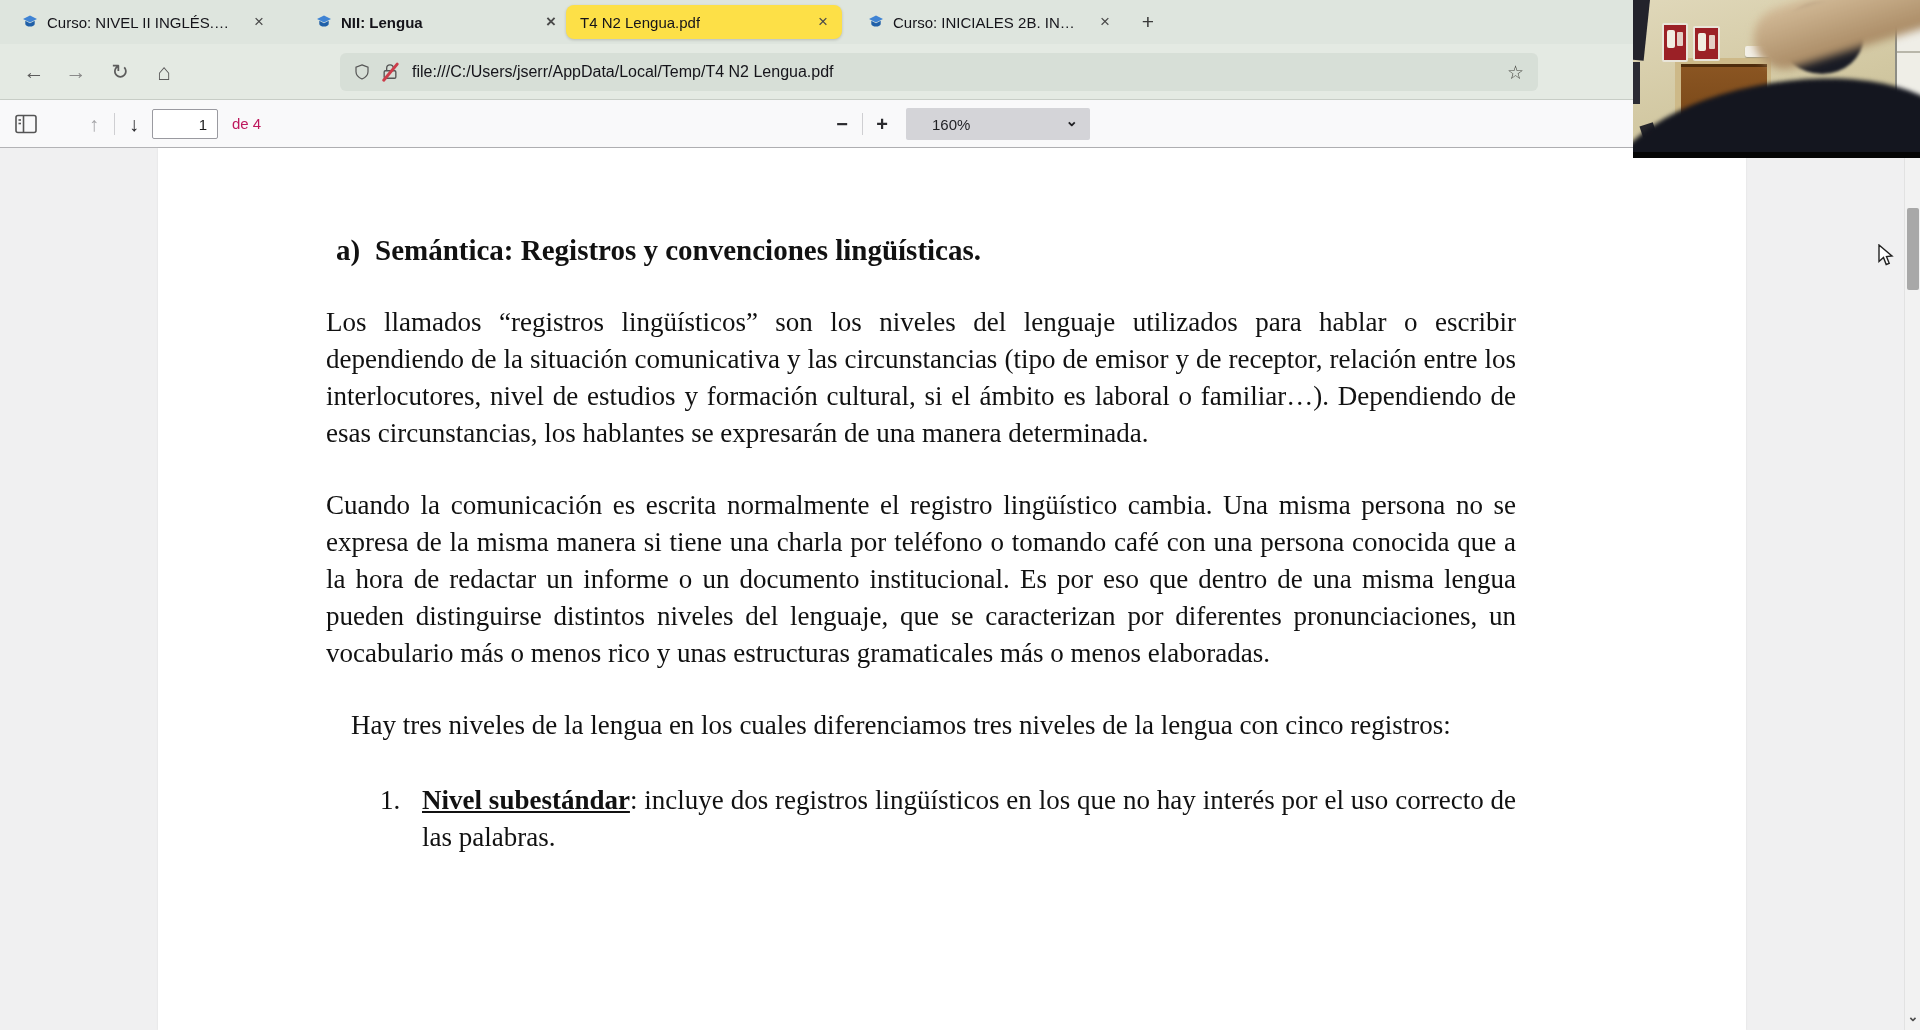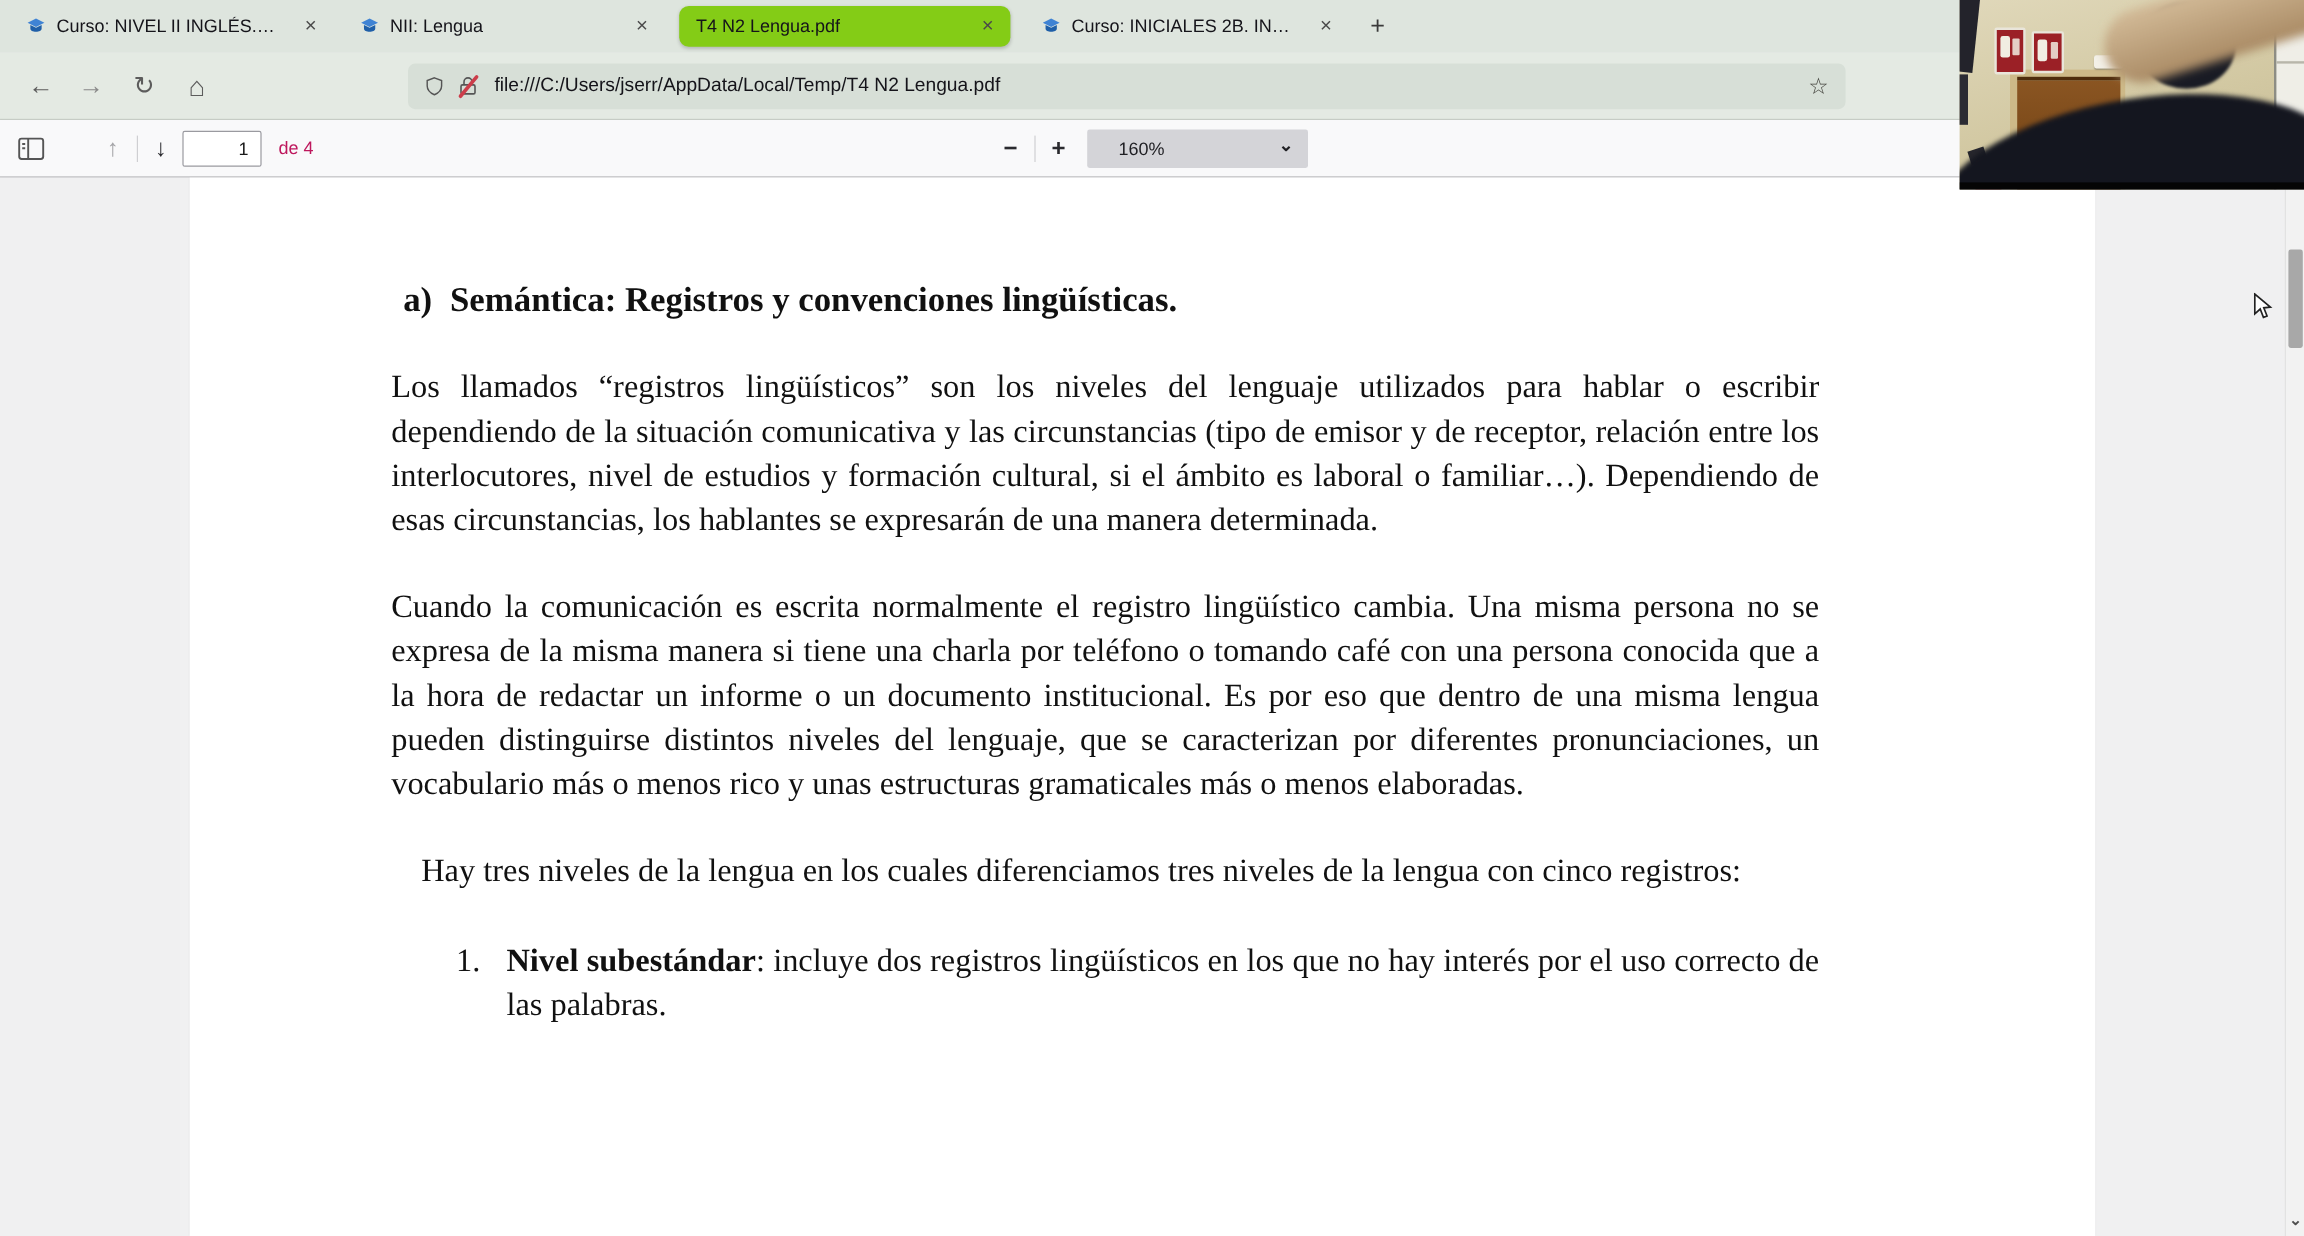--- a/index.html
+++ b/index.html
@@ -2,21 +2,21 @@
 <html><head>
 <meta charset="utf-8">
 <style>
   * { margin:0; padding:0; box-sizing:border-box; }
   html,body { width:1920px; height:1030px; overflow:hidden; font-family:"Liberation Sans", sans-serif; }
   #screen { position:relative; width:1920px; height:1030px; background:#f0f0f1; overflow:hidden; }
 
   
   #tabbar { position:absolute; left:0; top:0; width:1920px; height:44px; background:#dee5de; }
   .tab { position:absolute; top:5px; height:34px; border-radius:8px; display:flex; align-items:center; padding:0 34px 0 12px; cursor:default; }
-  .tab.active { background:#84cc16; box-shadow:0 1px 3px rgba(0,0,0,.18); }
+  .tab.active { background:#fde047; box-shadow:0 1px 3px rgba(0,0,0,.18); }
   .tab-label { font-size:15px; color:#15141a; white-space:nowrap; overflow:hidden; text-overflow:ellipsis; max-width:185px; margin-left:9px; }
   .tab-close { position:absolute; right:9px; top:7px; width:20px; height:20px; text-align:center; line-height:19px; font-size:17px; color:#4a4a4a; border-radius:4px; }
   .favicon { width:16px; height:16px; flex:0 0 16px; }
   #newtab { position:absolute; left:1134px; top:8px; width:28px; height:28px; font-size:21px; color:#3a3a3a; text-align:center; line-height:27px; border-radius:6px; }
 
   
   #navbar { position:absolute; left:0; top:44px; width:1920px; height:56px; background:#e4eae3; border-bottom:1px solid #c9cfc8; }
   .navbtn { position:absolute; top:10px; width:36px; height:36px; border-radius:6px; text-align:center; color:#5c5c5c; }
   .navbtn .g { font-size:21px; line-height:36px; }
   #urlbar { position:absolute; left:340px; top:9px; width:1198px; height:38px; background:#d7dfd7; border-radius:6px; display:flex; align-items:center; }
@@ -42,21 +42,21 @@
   #page { position:absolute; left:158px; top:0; width:1588px; height:882px; background:#ffffff; box-shadow:0 0 2px rgba(0,0,0,.08); }
   #doc { position:absolute; left:168px; top:84px; width:1190px; font-family:"Liberation Serif","DejaVu Serif",serif; color:#111; }
   #doc-heading { display:flex; font-weight:bold; font-size:29px; line-height:36px; margin-bottom:36px; }
   #doc-heading .hm { width:49px; padding-left:10px; flex:0 0 49px; }
   .para { font-size:27px; line-height:37px; text-align:justify; margin-bottom:35px; }
   .para:last-of-type { margin-bottom:0;margin-left:25px; }
   #list1 { display:flex; font-size:27px; line-height:37px; margin-top:38px; }
   #list1 .ln { flex:0 0 44px; padding-left:2px; }
   #list1 .lspace { flex:0 0 52px; }
   #list1 .ltext { width:1094px; text-align:justify; }
-  #list1 .ltext b { font-weight:bold; }
+  #list1 .ltext b { font-weight:bold;text-decoration:underline; }
 
   
   #scrollbar { position:absolute; right:0; top:100px; width:16px; height:930px; background:#f2f2f2; border-left:1px solid #e2e2e2; z-index:5; }
   #scrollthumb { position:absolute; left:2px; top:108px; width:12px; height:82px; background:#a8a8a8; border-radius:2px; }
   #scrolldown { position:absolute; left:0; bottom:6px; width:16px; text-align:center; font-size:13px; font-weight:bold; color:#4d4d4d; }
 
   
   #webcam { position:absolute; left:1633px; top:0; width:287px; height:158px; overflow:hidden; z-index:50; background:linear-gradient(165deg,#e0d8ba 0%,#d2c8a2 55%,#c4ba94 100%); }
   .wc { position:absolute; }
   #wc-tiles { left:262px; top:0; width:25px; height:158px; background:#efeee7; border-left:2px solid #8d8d84; }
@@ -90,21 +90,21 @@
 
   <div id="tabbar">
     <div class="tab" style="left:10px;width:268px;">
       <svg class="favicon" viewBox="0 0 16 16">
           <path d="M8 1.5 15 5 8 8.5 1 5Z" fill="#3f83d4"></path>
           <path d="M3.3 6.8v3.1c0 1.4 2.1 2.6 4.7 2.6s4.7-1.2 4.7-2.6V6.8L8 9.2Z" fill="#1f5fa8"></path>
         </svg>
       <span class="tab-label">Curso: NIVEL II INGLÉS.JAVIER</span>
       <span class="tab-close">×</span>
     </div>
-    <div class="tab" style="left:288px;width:266px;">
+    <div class="tab" style="left:304px;width:266px;font-weight:bold;">
       <svg class="favicon" viewBox="0 0 16 16">
           <path d="M8 1.5 15 5 8 8.5 1 5Z" fill="#3f83d4"></path>
           <path d="M3.3 6.8v3.1c0 1.4 2.1 2.6 4.7 2.6s4.7-1.2 4.7-2.6V6.8L8 9.2Z" fill="#1f5fa8"></path>
         </svg>
       <span class="tab-label">NII: Lengua</span>
       <span class="tab-close">×</span>
     </div>
     <div class="tab active" style="left:566px;width:276px;">
       <span class="tab-label" style="margin-left:2px;">T4 N2 Lengua.pdf</span>
       <span class="tab-close">×</span>

